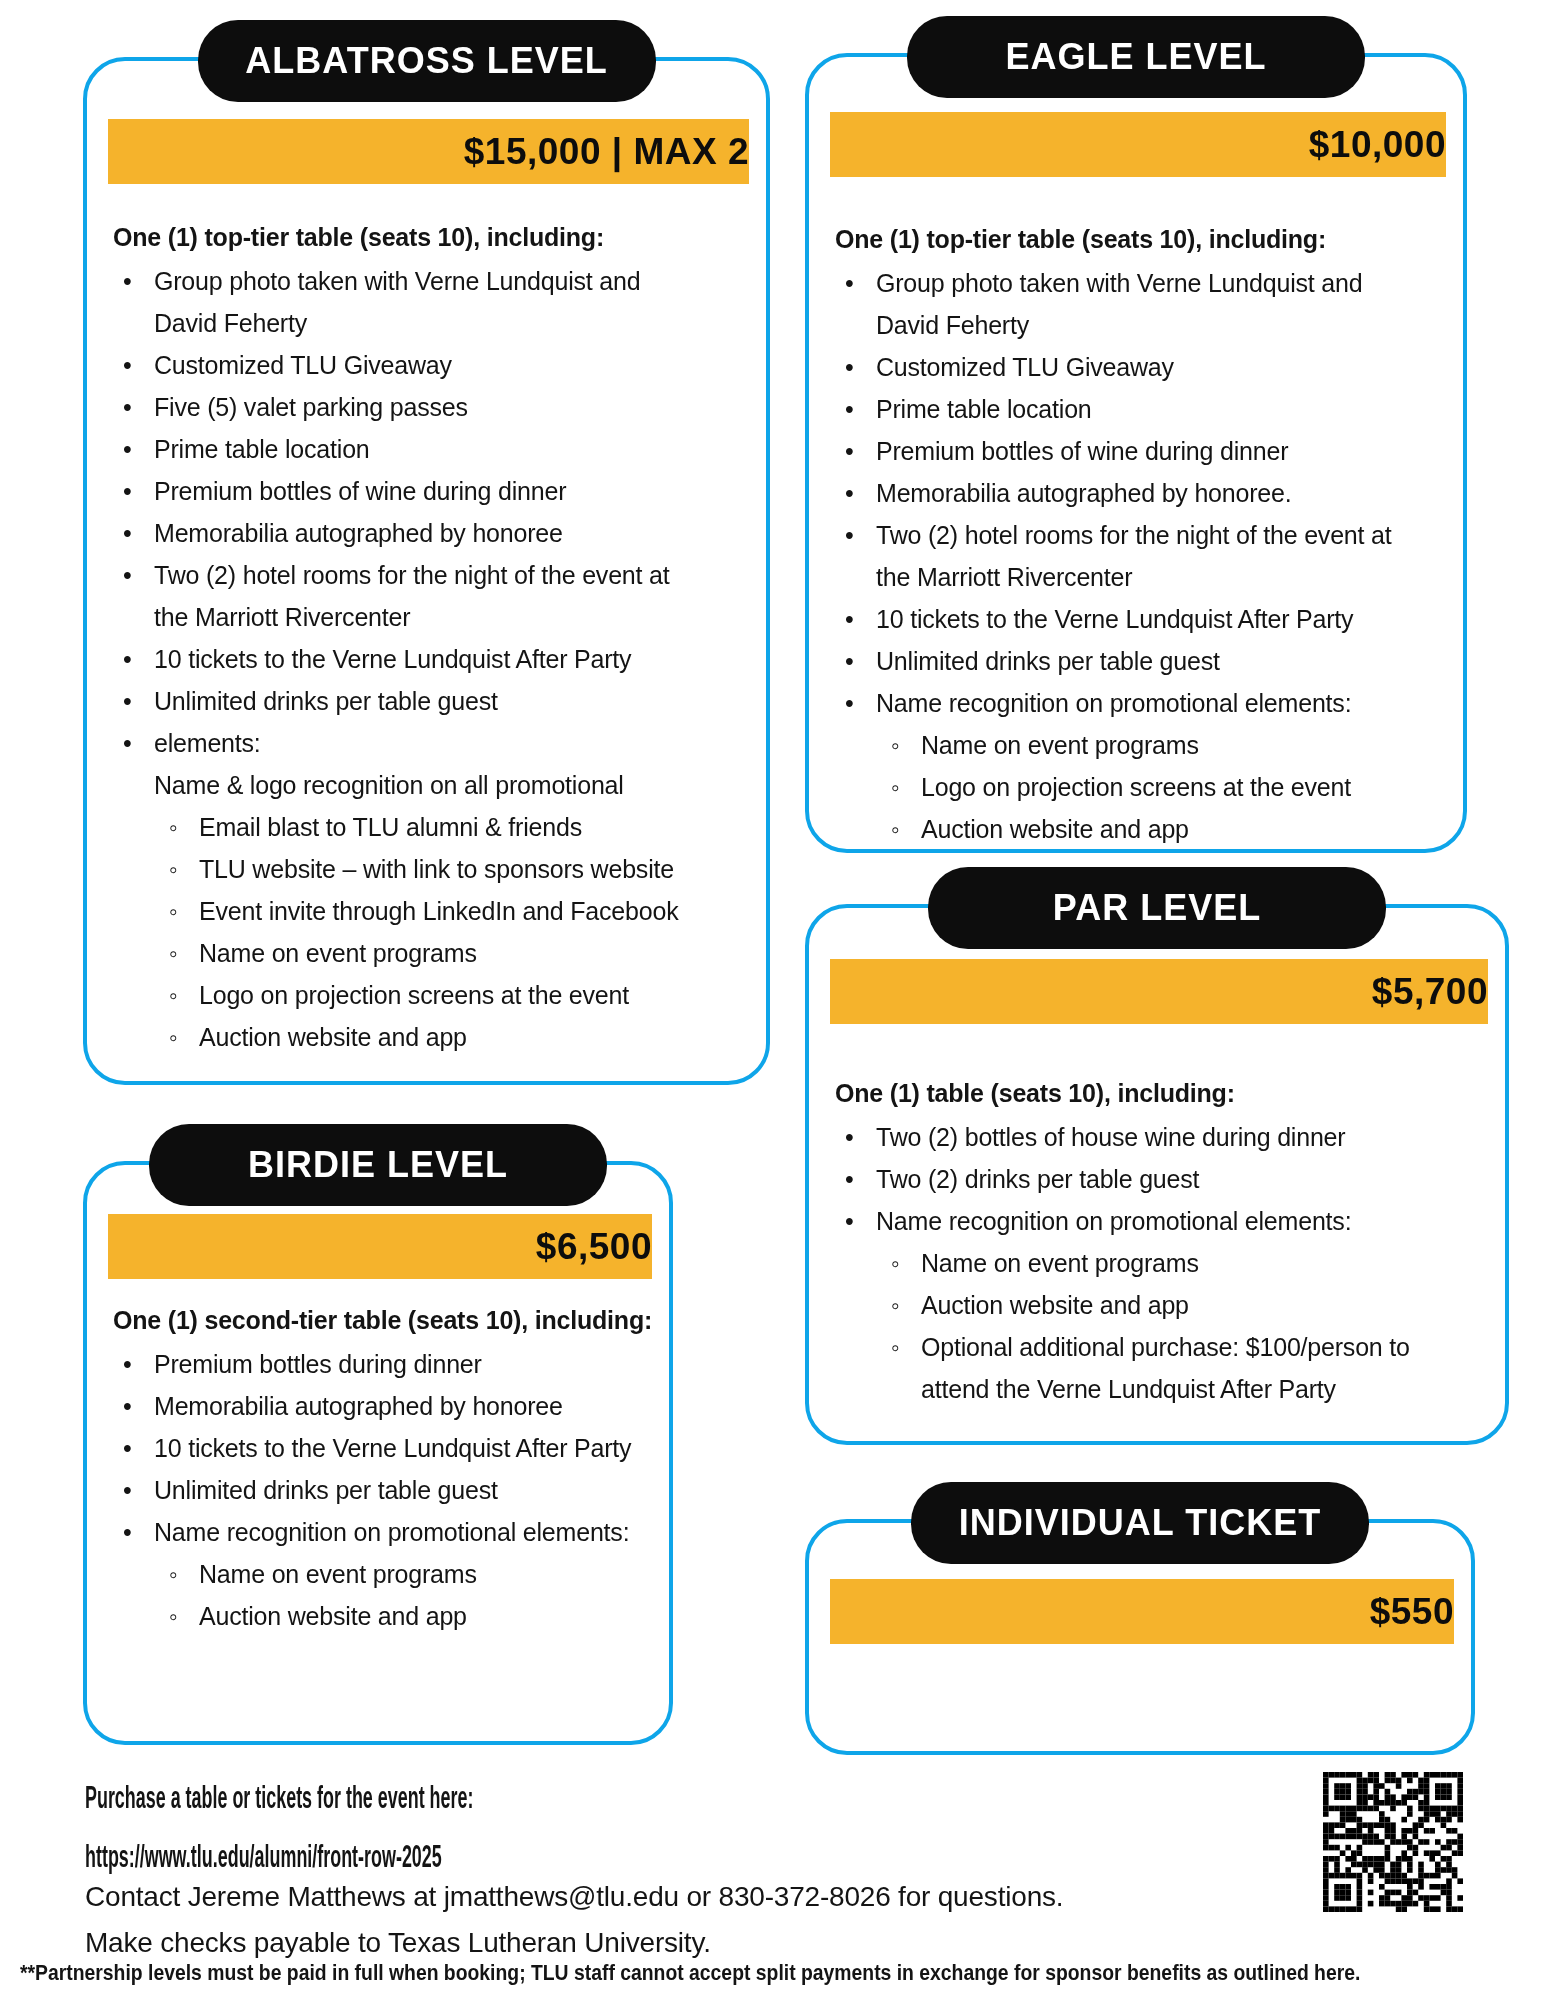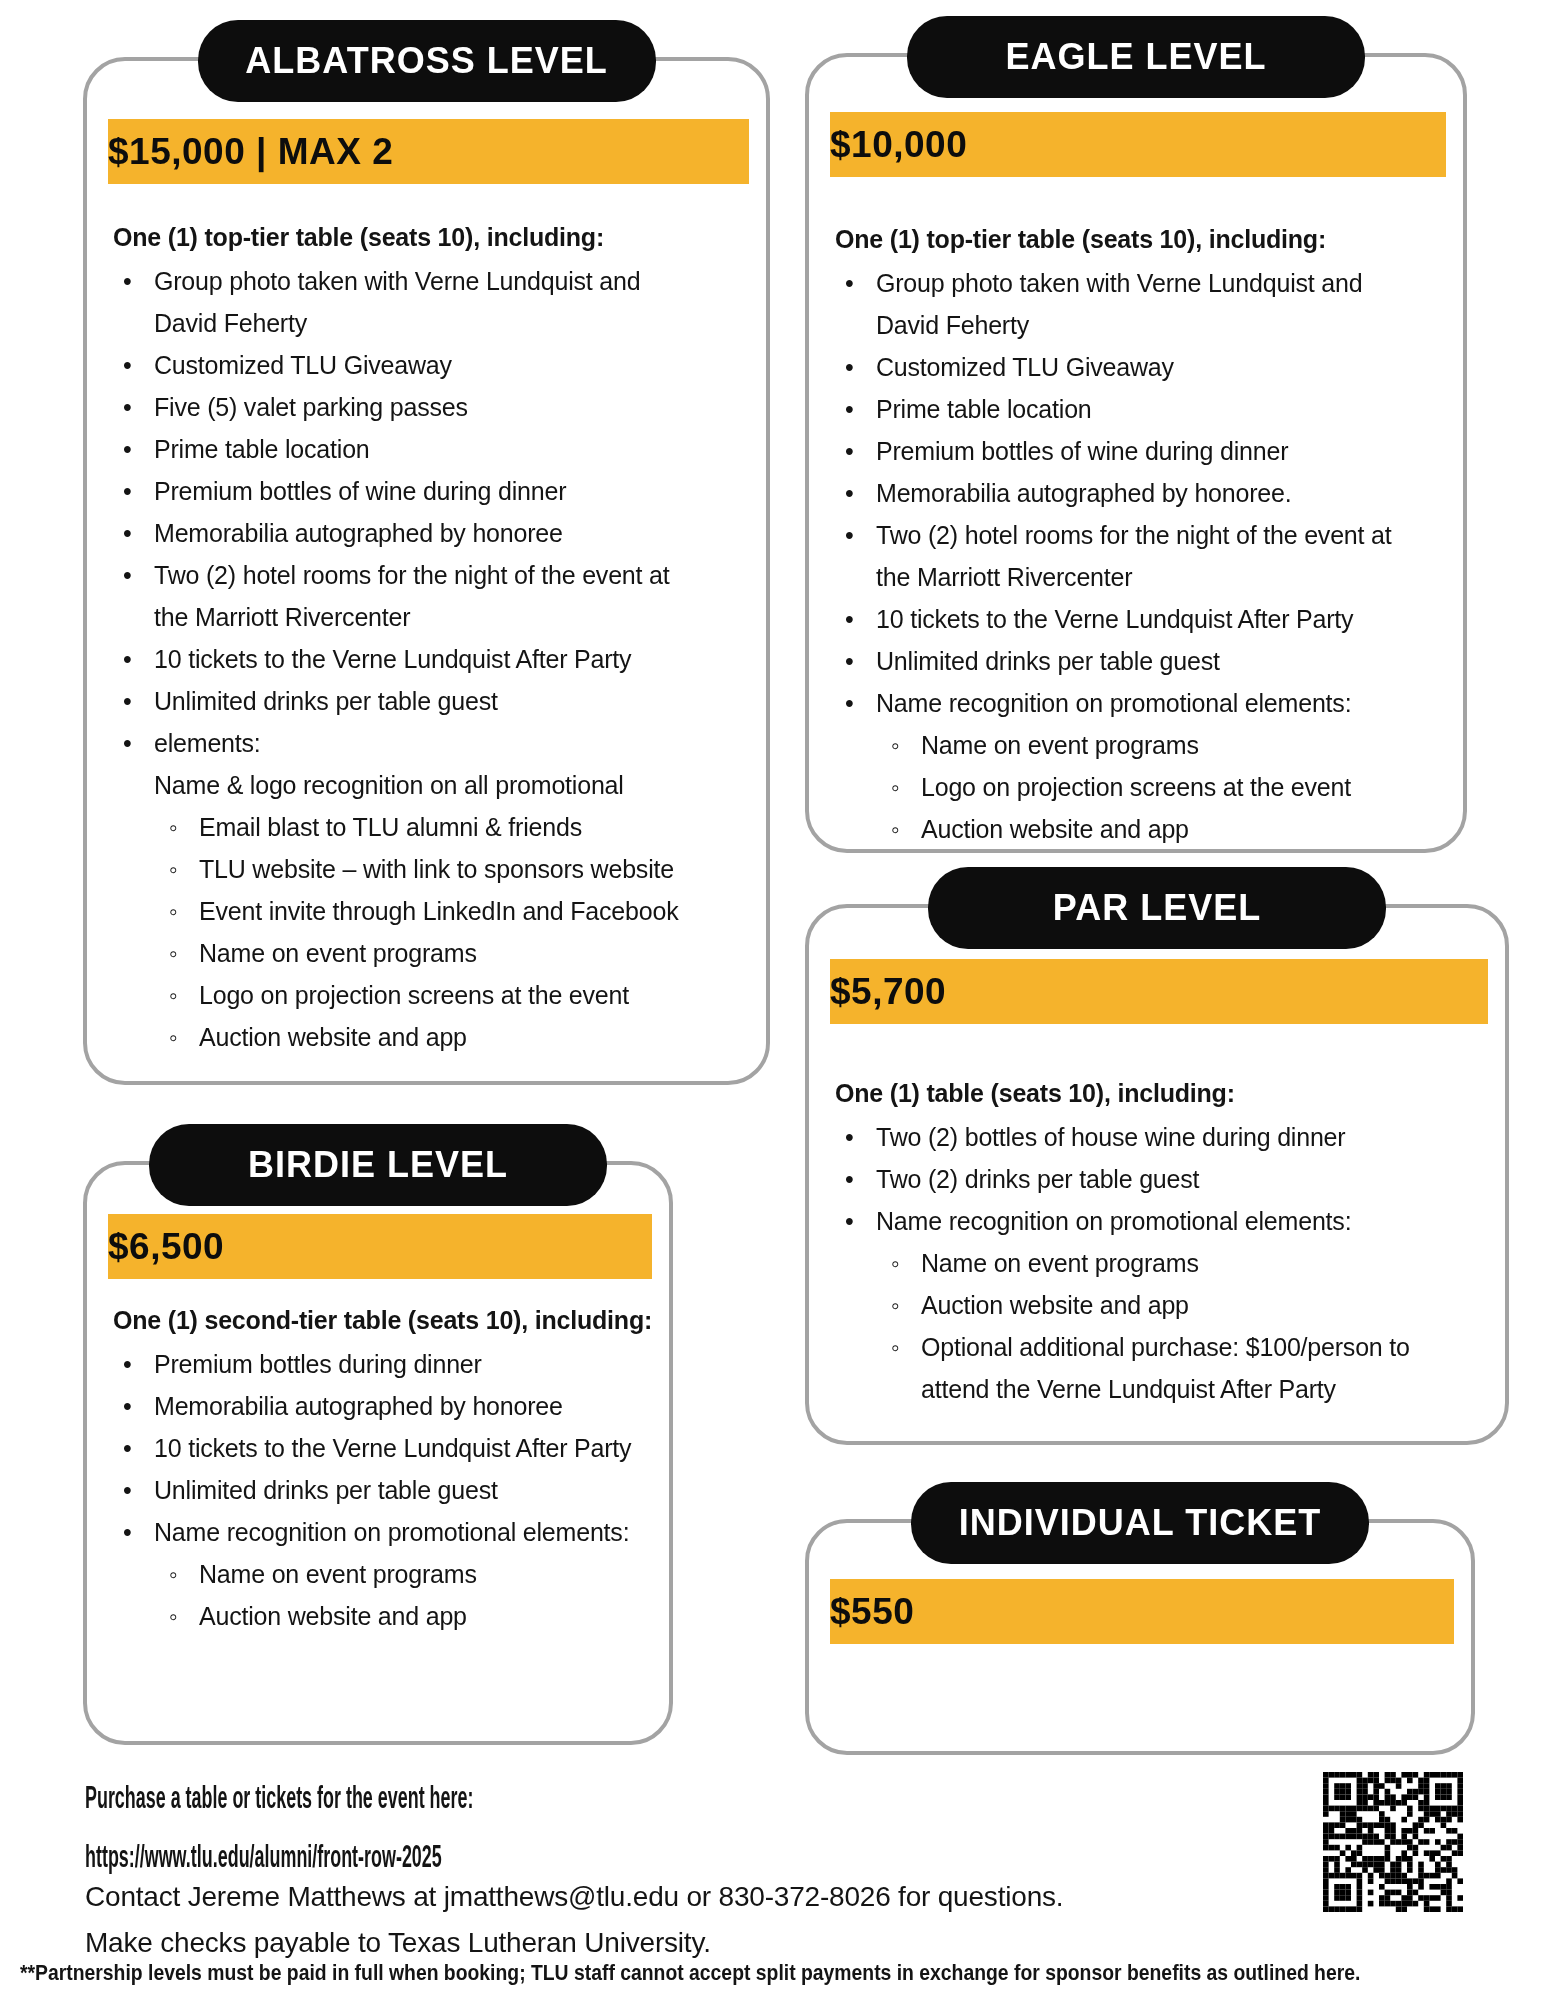--- a/index.html
+++ b/index.html
@@ -1,32 +1,32 @@
 <!DOCTYPE html>
 <html><head>
 <meta charset="utf-8">
 <style>
   html,body{margin:0;padding:0;}
   body{
     width:1545px;height:2000px;position:relative;background:#ffffff;
     font-family:"Liberation Sans", sans-serif;color:#141414;overflow:hidden;
   }
   .card{
-    position:absolute;background:#fff;border:4px solid #a3a3a3;border-radius:42px;
+    position:absolute;background:#fff;border:4px solid #0ea5e9;border-radius:42px;
     box-sizing:border-box;
   }
   .pill{
     position:absolute;top:-41px;left:50%;transform:translateX(-50%);
     width:458px;height:82px;background:#0d0d0d;border-radius:40px;
     color:#ffffff;display:flex;align-items:center;justify-content:center;
     font-weight:bold;font-size:36px;letter-spacing:1px;white-space:nowrap;
   }
   .price{
     position:absolute;left:21px;right:17px;height:65px;background:#F5B32C;
-    display:flex;align-items:center;justify-content:flex-start;
+    display:flex;align-items:center;justify-content:flex-end;
     font-weight:bold;font-size:37px;color:#0d0d0d;letter-spacing:.5px;
   }
   .content{
     position:absolute;left:26px;right:8px;font-size:25px;line-height:42px;
     letter-spacing:-.2px;
   }
   .heading{font-weight:bold;margin:0 0 2px 0;white-space:nowrap;}
   ul.benefits{list-style:none;margin:0;padding:0;}
   ul.benefits > li{position:relative;padding-left:41px;}
   ul.benefits > li::before{content:"\2022";position:absolute;left:10px;top:0;}

